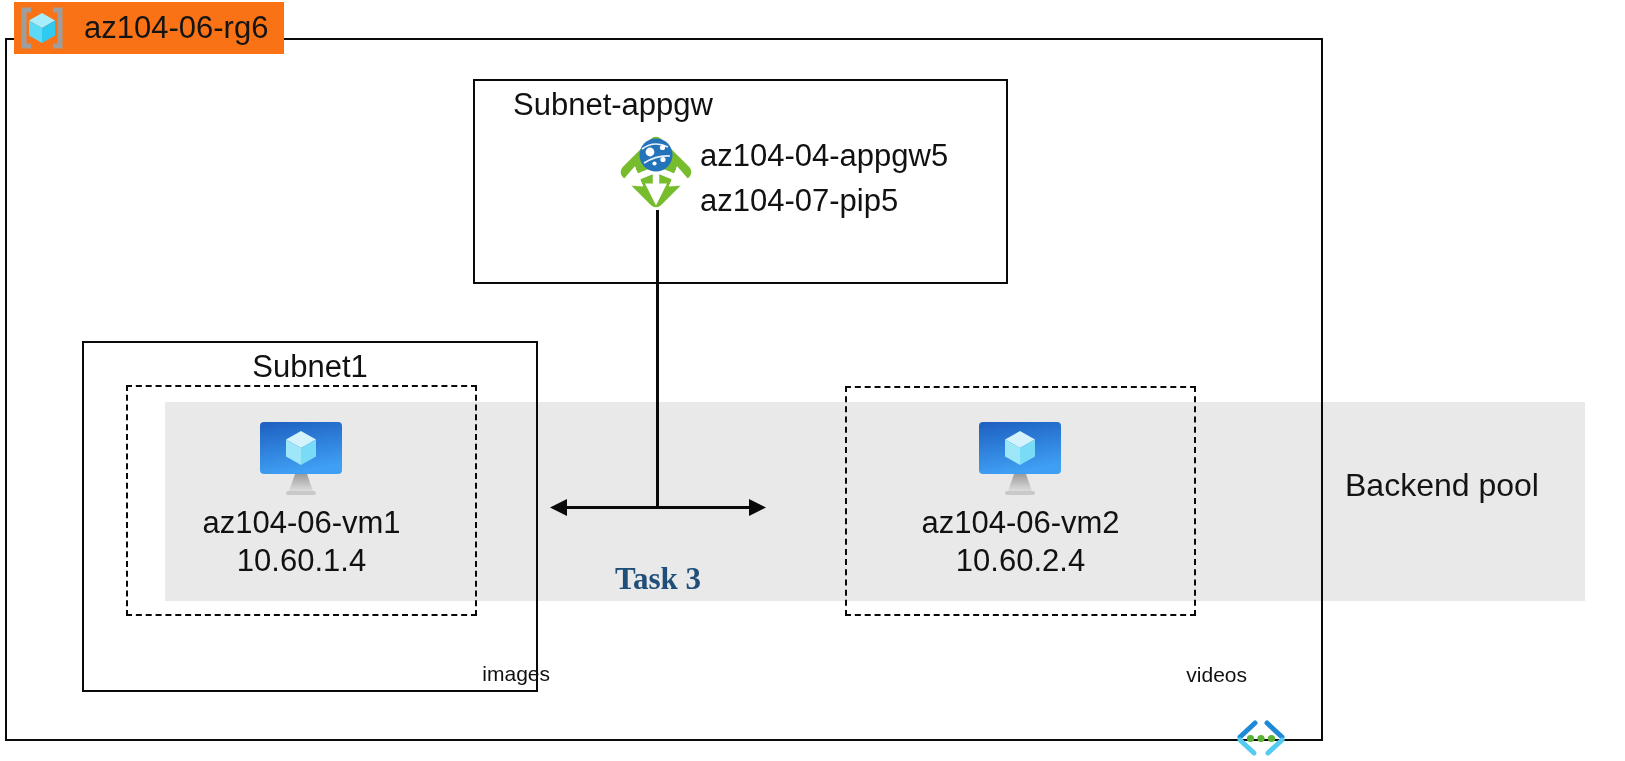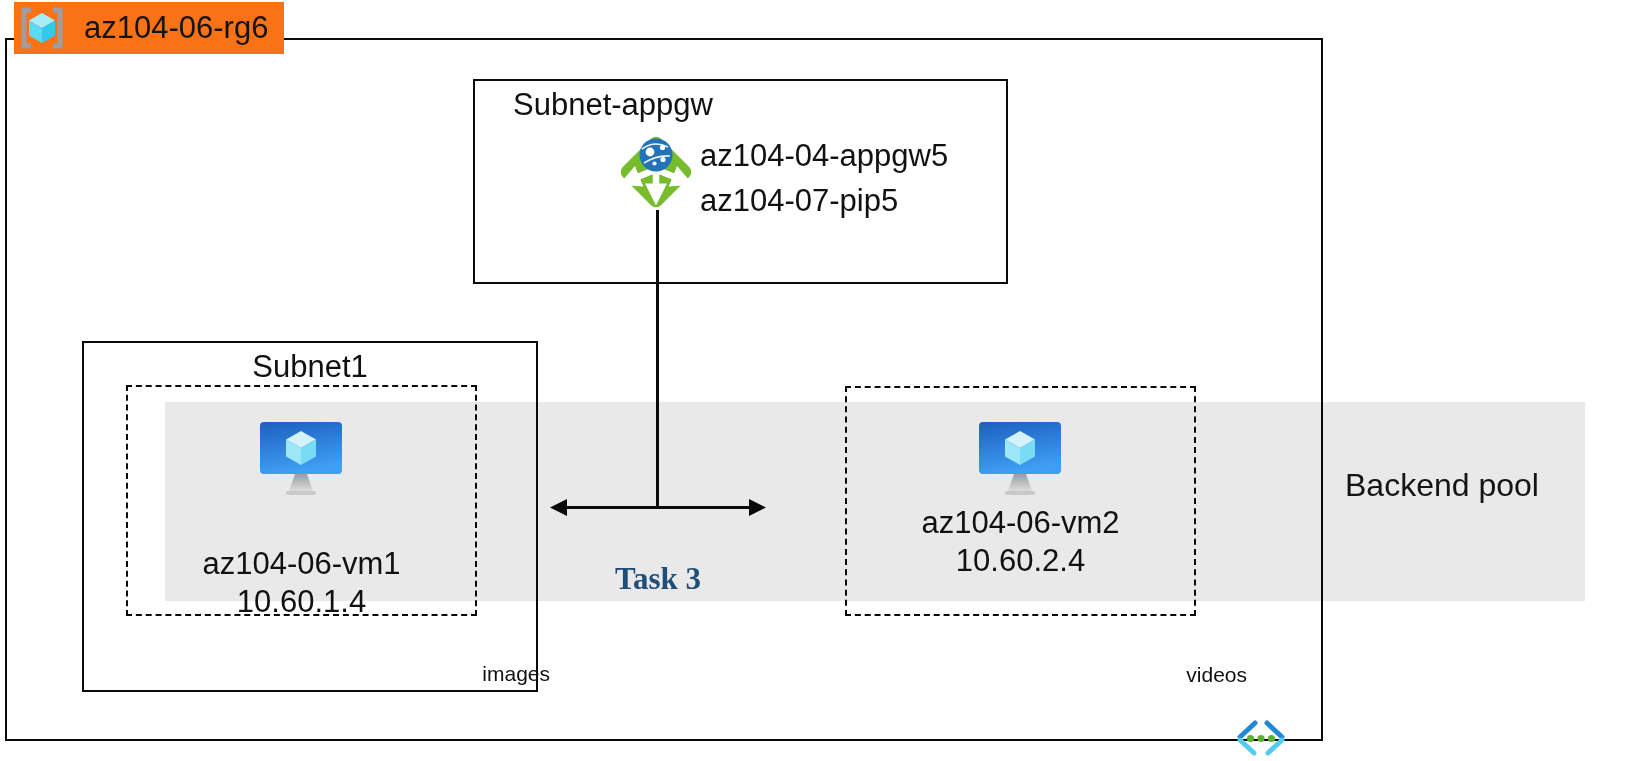--- a/index.html
+++ b/index.html
@@ -26,21 +26,21 @@
   .subnet-box{border:2px solid #0a0a0a;box-sizing:border-box;background:transparent;z-index:3;}
   #subnet1-box{left:50px;top:341px;width:456px;height:351px;margin-left:32px;}
   #subnet2-box{left:768px;top:330px;width:499px;height:352px;}
   .subnet-title{width:100%;text-align:center;padding-top:6px;font-size:31px;}
   .dashed-box{border:2px dashed #0a0a0a;box-sizing:border-box;z-index:3;}
   #dashed1{left:126px;top:385px;width:351px;height:231px;}
   #dashed2{left:845px;top:386px;width:351px;height:230px;}
   #vm1-icon{left:259px;top:422px;z-index:3;}
   #vm2-icon{left:978px;top:422px;z-index:3;}
   .vm-label{width:351px;text-align:center;font-size:31px;line-height:38px;z-index:3;}
-  #vm1-label{left:126px;top:504px;margin-top:41px;}
+  #vm1-label{left:126px;top:504px;}
   #vm2-label{left:845px;top:504px;}
   .app-caption{text-align:right;font-size:21px;z-index:3;margin-top:34px;}
   #images-caption{left:50px;top:628px;width:500px;}
   #videos-caption{left:748px;top:629px;width:499px;}
   #task-label{left:550px;top:561px;width:216px;text-align:center;font-size:31px;font-weight:bold;color:#1f4e79;z-index:4;font-family:Liberation Serif, serif;}
   #vnet-icon{left:1235px;top:720px;z-index:6;}
 </style>
 </head>
 <body>
 

